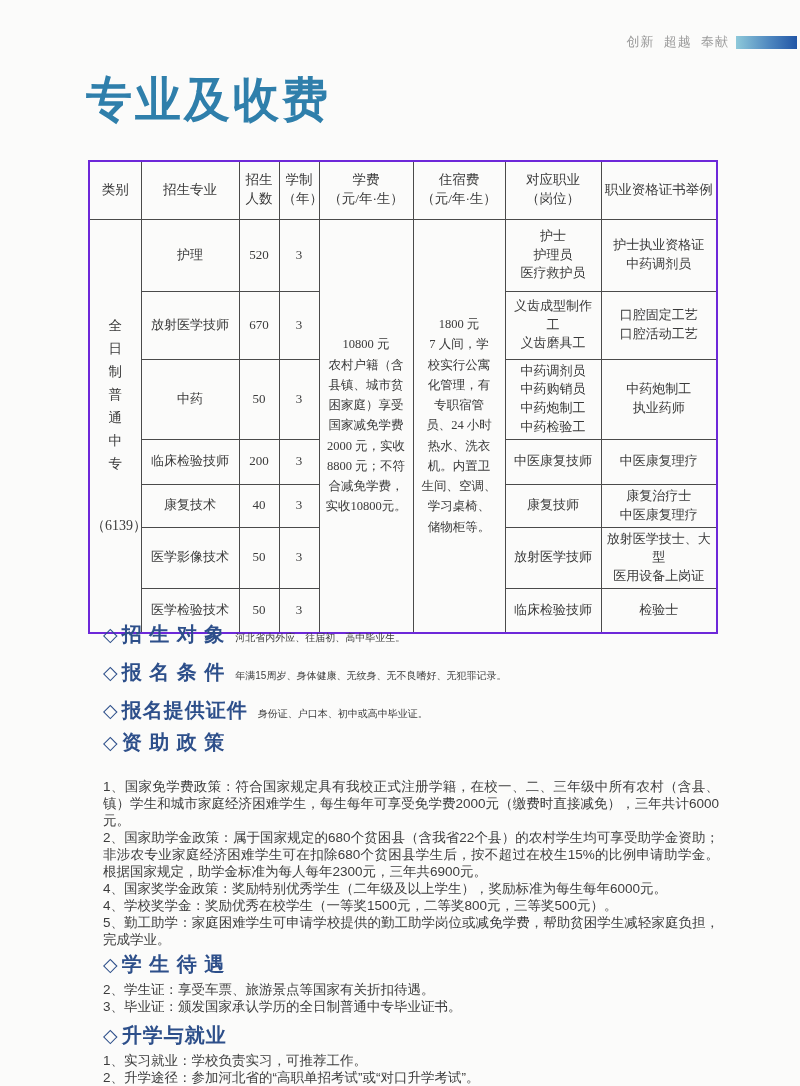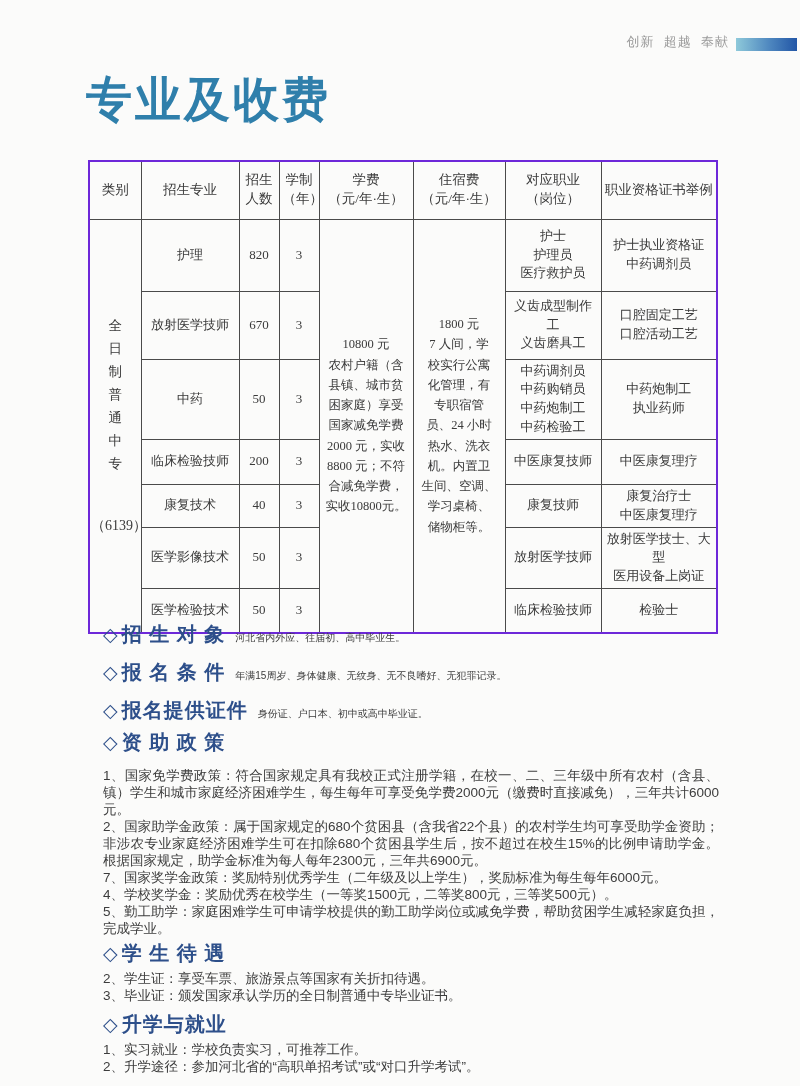--- a/index.html
+++ b/index.html
@@ -1,21 +1,21 @@
 <!DOCTYPE html>
 <html><head>
 <meta charset="utf-8">
 <style>
   * { box-sizing: border-box; }
   html,body { margin:0; padding:0; }
   body { width:800px; height:1086px; background:#f3f3f3; font-family:"Liberation Sans","DejaVu Sans",sans-serif; }
   .page { position:relative; width:800px; height:1086px; background:#fbfbfa; overflow:hidden; }
 
   
-  .motto-row { position:absolute; top:33px; right:3px; display:flex; align-items:flex-end; }
+  .motto-row { position:absolute; top:33px; right:3px; display:flex; align-items:center; }
   .motto-text { font-size:13px; color:#9a9a9a; letter-spacing:1px; white-space:pre; margin-right:7px; }
   .grad-bar { width:61px; height:13px; background:linear-gradient(90deg,#8ec9da 0%,#4e87bf 55%,#2256a6 100%); }
 
   
   .page-title { position:absolute; left:86px; top:68px; font-size:46px; font-weight:900; color:#2f7fab; letter-spacing:3px; transform:scaleY(1.04); transform-origin:left top; }
 
   
   .fee-table { position:absolute; left:88px; top:160px; width:628px; border-collapse:collapse; table-layout:fixed; color:#3a3a3a; font-family:"Liberation Serif","DejaVu Serif",serif; border:2px solid #6d28d9; }
   .fee-table td { border:1px solid #4a4a4a; text-align:center; vertical-align:middle; padding:2px 3px; font-size:13px; line-height:1.45; white-space:pre-line; }
   .fee-table td.hdr { font-size:13.5px; line-height:1.4; }
@@ -26,21 +26,21 @@
 
   
   .sections { position:absolute; left:103px; top:615px; width:616px; color:#3c3c3c; }
   .sec-row { display:flex; align-items:flex-end; }
   .sec-head { display:flex; align-items:center; color:#2d4f8a; font-weight:bold; font-size:20px; white-space:pre; letter-spacing:1px; flex:none; }
   .diamond { margin-right:3px; font-weight:normal; font-size:19px; }
   .sec-inline { font-size:10px; color:#3c3c3c; margin-left:10px; padding-bottom:3px; white-space:nowrap; }
   .sec-items { margin:0; }
   .sec-items p { margin:0; font-size:13.5px; line-height:1.26; text-align:justify; }
   .mt6{margin-top:6px;} .mt11{margin-top:11px;} .mt5{margin-top:5px;}
-  .items-funding{margin-top:11px;} .items-benefit{margin-top:3px;} .items-career{margin-top:3px;}
+  .items-funding{margin-top:22px;} .items-benefit{margin-top:3px;} .items-career{margin-top:3px;}
   .head-benefit{margin-top:3px;} .head-career{margin-top:7px;}
 </style>
 </head>
 <body>
 
 <div class="page">
 
   <div class="motto-row">
     <span class="motto-text">创新  超越  奉献</span>
     <span class="grad-bar"></span>
@@ -80,21 +80,21 @@
           <div class="cat-vert">全
 日
 制
 普
 通
 中
 专</div>
           <div class="cat-code">（6139）</div>
         </td>
         <td>护理</td>
-        <td>820</td>
+        <td>520</td>
         <td>3</td>
         <td class="fee" rowspan="7">10800 元
 农村户籍（含
 县镇、城市贫
 困家庭）享受
 国家减免学费
 2000 元，实收
 8800 元；不符
 合减免学费，
 实收10800元。</td>
@@ -184,21 +184,21 @@
       <span class="sec-head"><span class="diamond">◇</span><span>报名提供证件</span></span>
       <span class="sec-inline">身份证、户口本、初中或高中毕业证。</span>
     </div>
 
     <div class="sec-row mt5">
       <span class="sec-head"><span class="diamond">◇</span><span>资 助 政 策</span></span>
     </div>
     <div class="sec-items items-funding">
       <p>1、国家免学费政策：符合国家规定具有我校正式注册学籍，在校一、二、三年级中所有农村（含县、镇）学生和城市家庭经济困难学生，每生每年可享受免学费2000元（缴费时直接减免），三年共计6000元。</p>
       <p>2、国家助学金政策：属于国家规定的680个贫困县（含我省22个县）的农村学生均可享受助学金资助；非涉农专业家庭经济困难学生可在扣除680个贫困县学生后，按不超过在校生15%的比例申请助学金。根据国家规定，助学金标准为每人每年2300元，三年共6900元。</p>
-      <p>7、国家奖学金政策：奖励特别优秀学生（二年级及以上学生），奖励标准为每生每年6000元。</p>
+      <p>4、国家奖学金政策：奖励特别优秀学生（二年级及以上学生），奖励标准为每生每年6000元。</p>
       <p>4、学校奖学金：奖励优秀在校学生（一等奖1500元，二等奖800元，三等奖500元）。</p>
       <p>5、勤工助学：家庭困难学生可申请学校提供的勤工助学岗位或减免学费，帮助贫困学生减轻家庭负担，完成学业。</p>
     </div>
 
     <div class="sec-row head-benefit">
       <span class="sec-head"><span class="diamond">◇</span><span>学 生 待 遇</span></span>
     </div>
     <div class="sec-items items-benefit">
       <p>2、学生证：享受车票、旅游景点等国家有关折扣待遇。</p>
       <p>3、毕业证：颁发国家承认学历的全日制普通中专毕业证书。</p>

